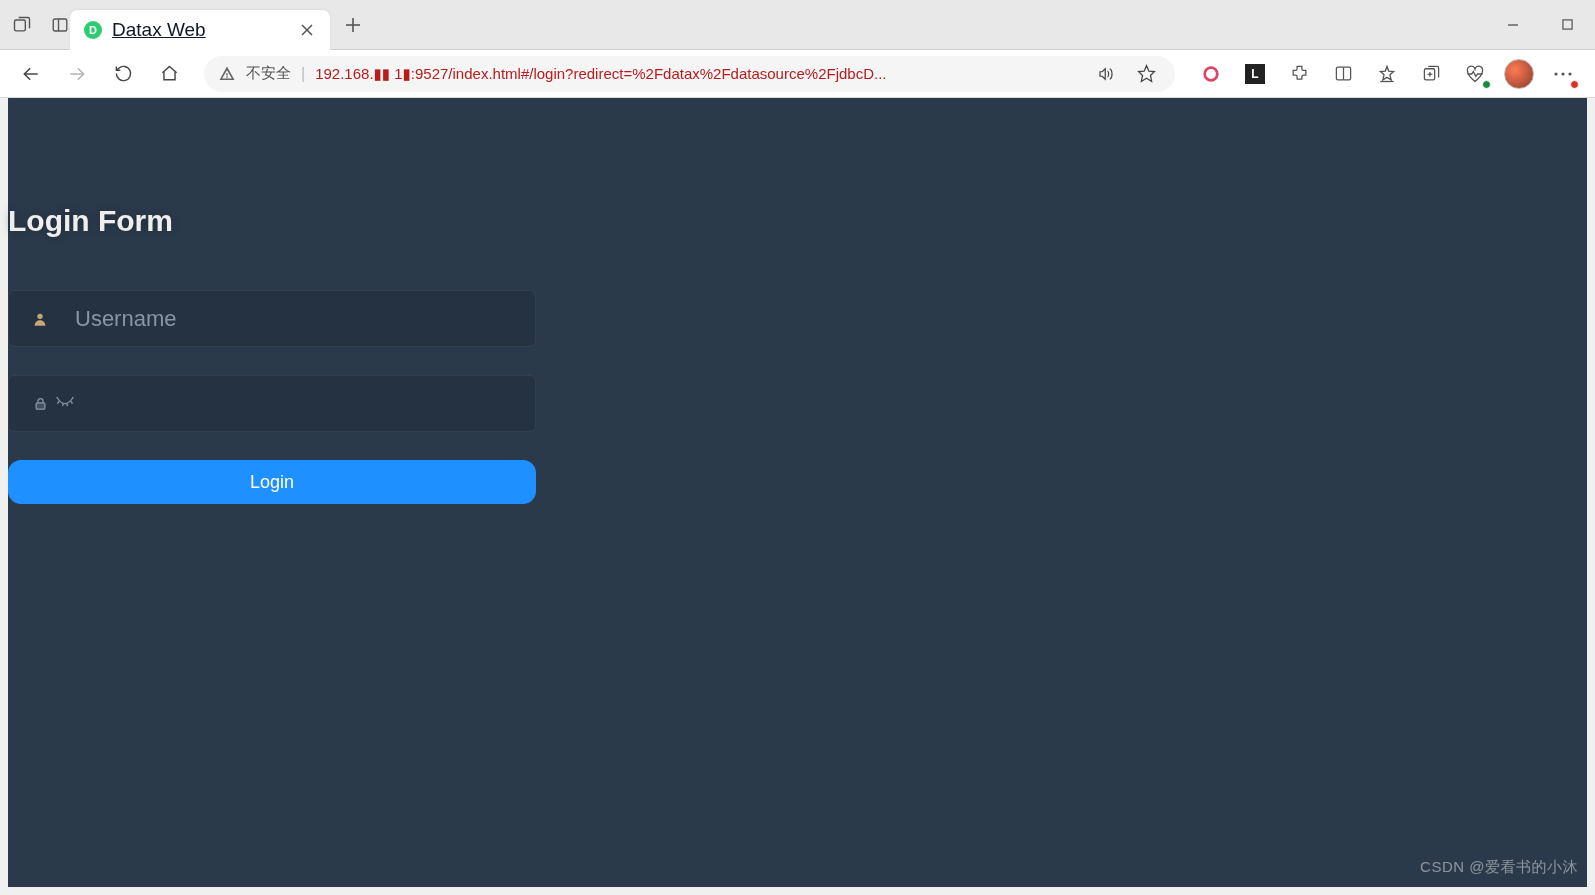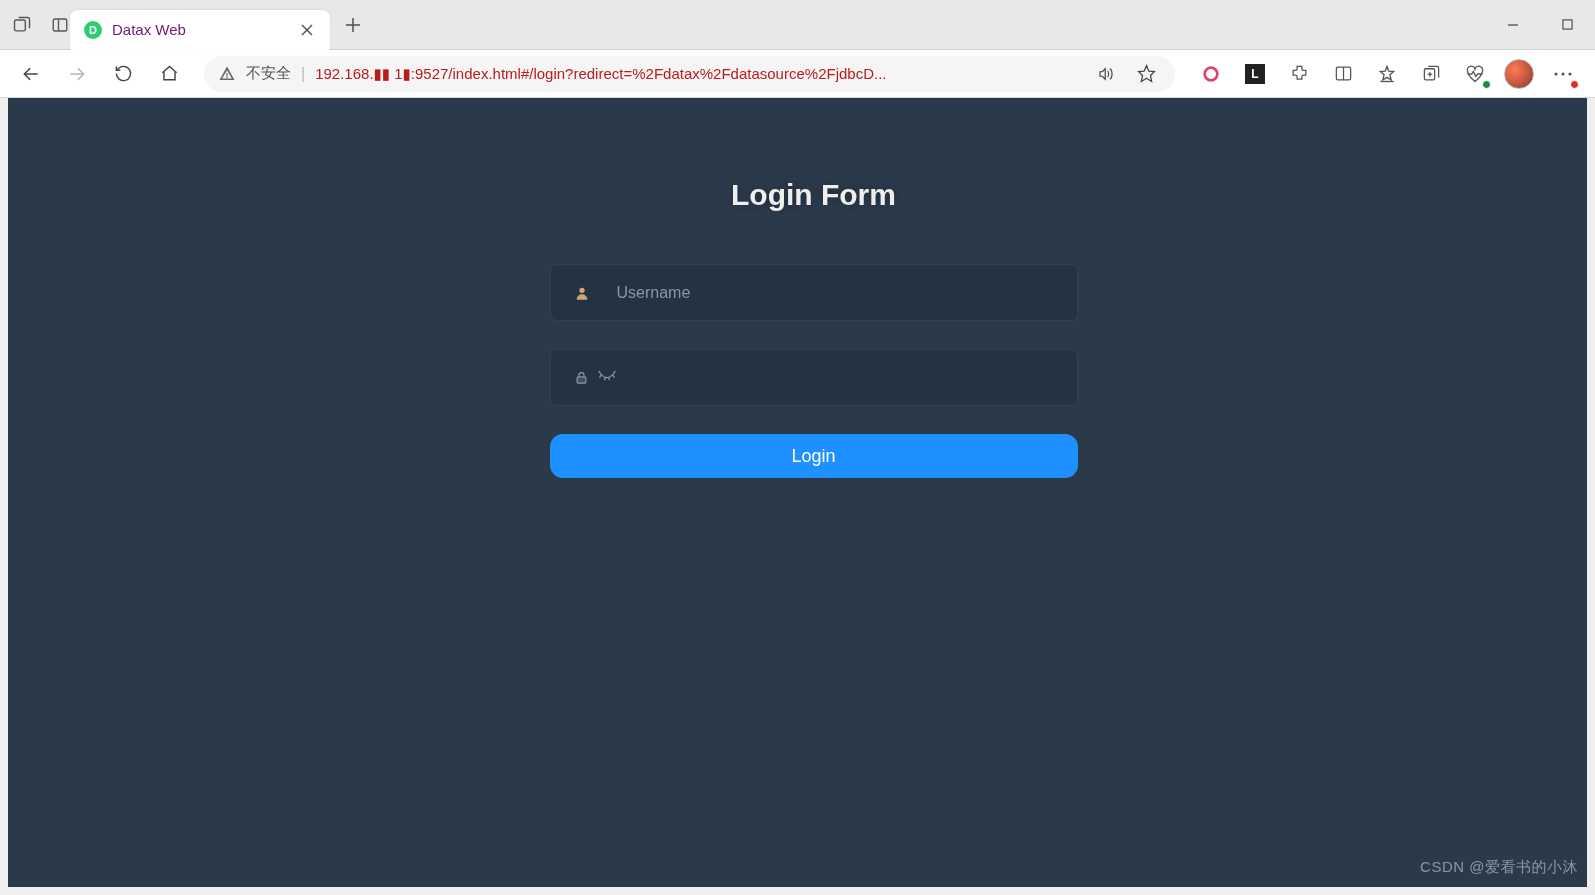--- a/index.html
+++ b/index.html
@@ -4,46 +4,46 @@
   <style>
     * { margin: 0; padding: 0; box-sizing: border-box; font-family: "Segoe UI", Arial, sans-serif; }
     body { width: 1595px; height: 895px; background: #f0f0f0; overflow: hidden; position: relative; }
     
     
     .titlebar { height: 50px; background: #e8e8e8; display: flex; align-items: center; padding-left: 12px; border-bottom: 1px solid #cfcfcf; }
     .tb-left { display: flex; align-items: center; gap: 18px; }
     .tb-icon { width: 20px; height: 20px; display: flex; align-items: center; justify-content: center; color: #555; }
     .tab { display: flex; align-items: center; background: #fff; border-radius: 8px 8px 0 0; height: 40px; margin-top: 10px; padding: 0 14px; gap: 10px; min-width: 260px; box-shadow: 0 -1px 3px rgba(0,0,0,.05); position: relative; }
     .favicon { width: 18px; height: 18px; border-radius: 50%; background: #2ecc71; display: flex; align-items: center; justify-content: center; color:#fff; font-size:11px; font-weight:bold; }
-    .tab-title { font-size: 15px; color: #701a75; flex: 1; }
+    .tab-title { font-size: 19px; color: #0f172a; flex: 1; text-decoration: underline; }
     .tab-close { width: 18px; height: 18px; display: flex; align-items: center; justify-content: center; color:#555; cursor:pointer; font-size:14px; }
     .new-tab { width: 34px; height: 34px; display: flex; align-items: center; justify-content: center; color:#555; font-size:18px; margin-left:6px; cursor:pointer; }
     .win-controls { margin-left:auto; display:flex; }
     .win-btn { width:55px; height:40px; display:flex; align-items:center; justify-content:center; color:#444; cursor:pointer; }
     
     .toolbar { height: 48px; background:#fff; display:flex; align-items:center; padding: 11px 12px; gap: 8px; border-bottom:1px solid #d8d8d8; }
     .nav-btn { width:38px; height:38px; display:flex; align-items:center; justify-content:center; border-radius:4px; color:#444; cursor:pointer; }
     .addr-wrap { flex:1; display:flex; align-items:center; height:36px; border-radius:18px; background:#f5f5f5; padding:0 14px; gap:10px; margin: 0 8px; }
     .sec-icon { color:#666; font-size:14px; display:flex; align-items:center; }
     .sec-text { color:#555; font-size:15px; white-space:nowrap; }
     .sep { color:#bbb; }
     .url-text { color:#b91c1c; font-size:15px; white-space:nowrap; overflow:hidden; text-overflow:ellipsis; flex:1; }
     .tool-icons { display:flex; align-items:center; gap:4px; }
     .tool-btn { width:40px; height:38px; display:flex; align-items:center; justify-content:center; color:#555; cursor:pointer; position:relative; }
     .avatar { width:30px; height:30px; border-radius:50%; background: radial-gradient(circle at 35% 35%, #ff7b54, #8b3a2a); border:1px solid #bbb; }
     .badge-dot { position:absolute; bottom:4px; right:4px; width:9px; height:9px; border-radius:50%; background:#d93025; border:1.5px solid #fff; }
     .badge-dot.green { background:#1b873f; }
     
     
     .page { position:absolute; left:8px; right:8px; top:98px; bottom:8px; background:#2b3a4b; }
-    .login-wrap { display:flex; flex-direction:column; align-items:center; padding-top:80px;margin-left:32px; }
+    .login-wrap { display:flex; flex-direction:column; align-items:flex-start; padding-top:106px; }
     .login-title { color:#eee; font-size:30px; font-weight:700; margin-bottom:52px; text-shadow:0 0 8px rgba(0,0,0,.3); }
     .field { width:528px; height:57px; background:rgba(0,0,0,.12); border:1px solid rgba(255,255,255,.06); border-radius:6px; display:flex; align-items:center; padding:0 20px; margin-bottom:28px; }
     .field-icon { width:22px; display:flex; justify-content:center; color:#8a97a5; font-size:16px; }
-    .field input { flex:1; background:transparent; border:none; outline:none; color:#c4b5fd; font-size:16px; padding-left:24px; }
+    .field input { flex:1; background:transparent; border:none; outline:none; color:#c4b5fd; font-size:22px; padding-left:24px; }
     .field input::placeholder { color:#8896a4; }
     .eye-btn { color:#8a97a5; cursor:pointer; padding:4px; }
     .login-btn { width:528px; height:44px; background:#1e90ff; color:#fff; border:none; border-radius:13px; font-size:18px; cursor:pointer; }
     
     .watermark { position:absolute; right:9px; bottom:10px; color:rgba(255,255,255,.45); font-size:15px; letter-spacing:.5px; pointer-events:none; }
   </style>
 </head>
 <body>
 
 <div class="titlebar">

